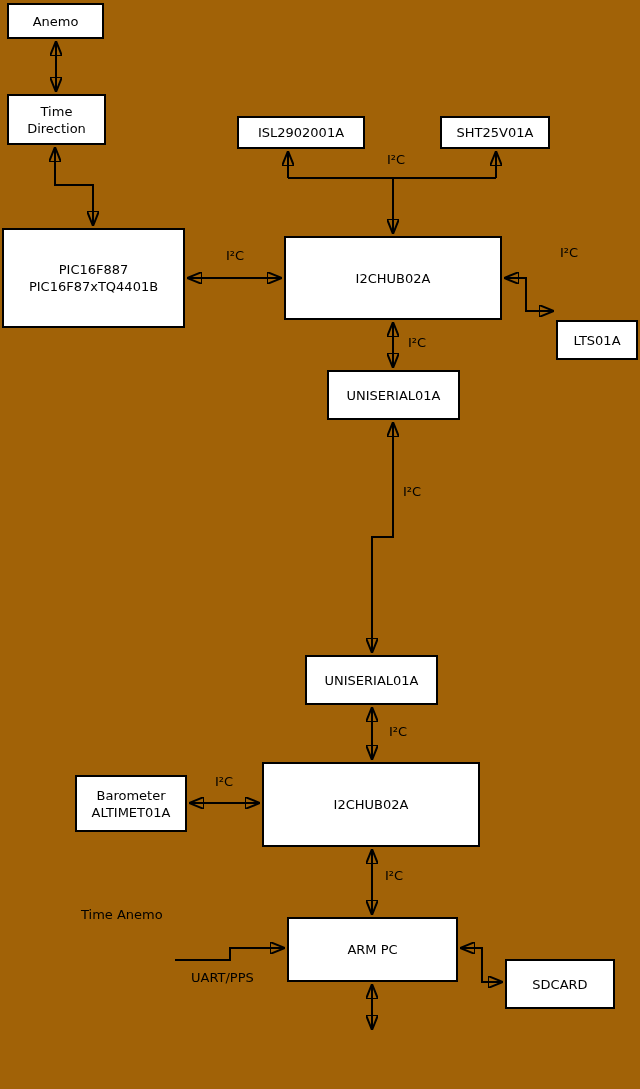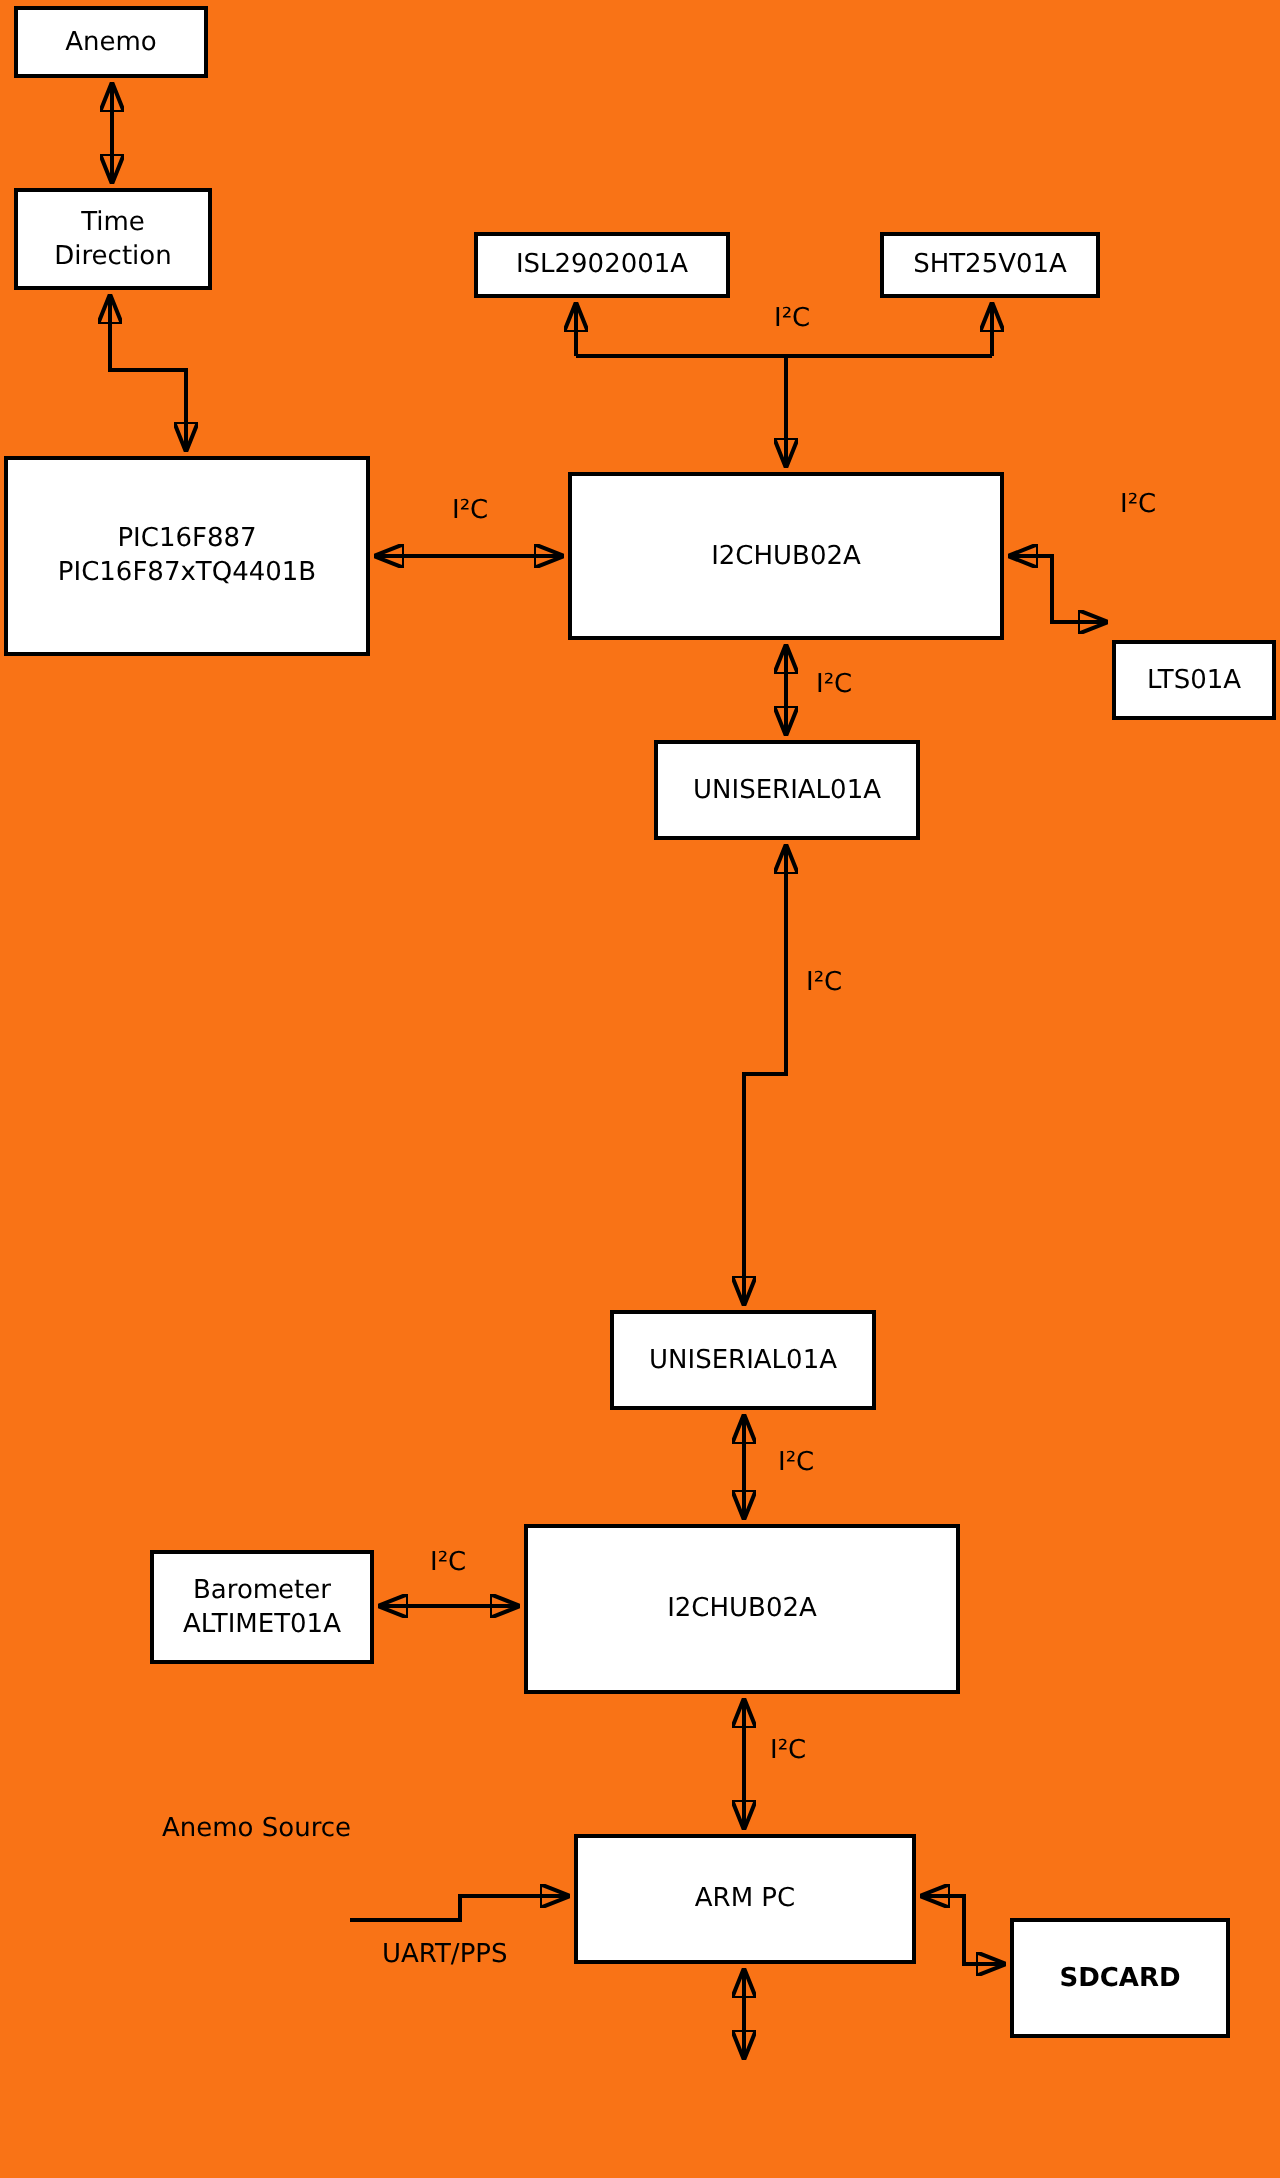--- a/index.html
+++ b/index.html
@@ -5,21 +5,21 @@
   html, body {
     margin: 0;
     padding: 0;
     background: #ffffff;
     font-family: "DejaVu Sans", "Liberation Sans", sans-serif;
   }
   .diagram {
     position: relative;
     width: 640px;
     height: 1089px;
-    background: #f97316;
+    background: #a16207;
     overflow: hidden;
   }
   .wires {
     position: absolute;
     left: 0; top: 0;
     width: 640px; height: 1089px;
   }
   .wires path {
     fill: none;
     stroke: #000000;
@@ -124,29 +124,29 @@
   <div class="node" style="left:75px; top:775px; width:112px; height:57px;">
     <span>Barometer</span>
     <span>ALTIMET01A</span>
   </div>
 
   <div class="node" style="left:287px; top:917px; width:171px; height:65px;">
     <span>ARM PC</span>
   </div>
 
 
-  <div class="node" style="left:505px; top:959px; width:110px; height:60px;font-weight:bold;">
+  <div class="node" style="left:505px; top:959px; width:110px; height:50px;">
     <span>SDCARD</span>
   </div>
 
 
   <div class="edge-label" style="left:387px; top:152px;">I²C</div>
   <div class="edge-label" style="left:226px; top:248px;">I²C</div>
   <div class="edge-label" style="left:560px; top:245px;">I²C</div>
   <div class="edge-label" style="left:408px; top:335px;">I²C</div>
   <div class="edge-label" style="left:403px; top:484px;">I²C</div>
   <div class="edge-label" style="left:389px; top:724px;">I²C</div>
   <div class="edge-label" style="left:215px; top:774px;">I²C</div>
   <div class="edge-label" style="left:385px; top:868px;">I²C</div>
-  <div class="edge-label" style="left:81px; top:907px;">Anemo Source</div>
+  <div class="edge-label" style="left:81px; top:907px;">Time Anemo</div>
   <div class="edge-label" style="left:191px; top:970px;">UART/PPS</div>
 
 </div>
 
 </body></html>

